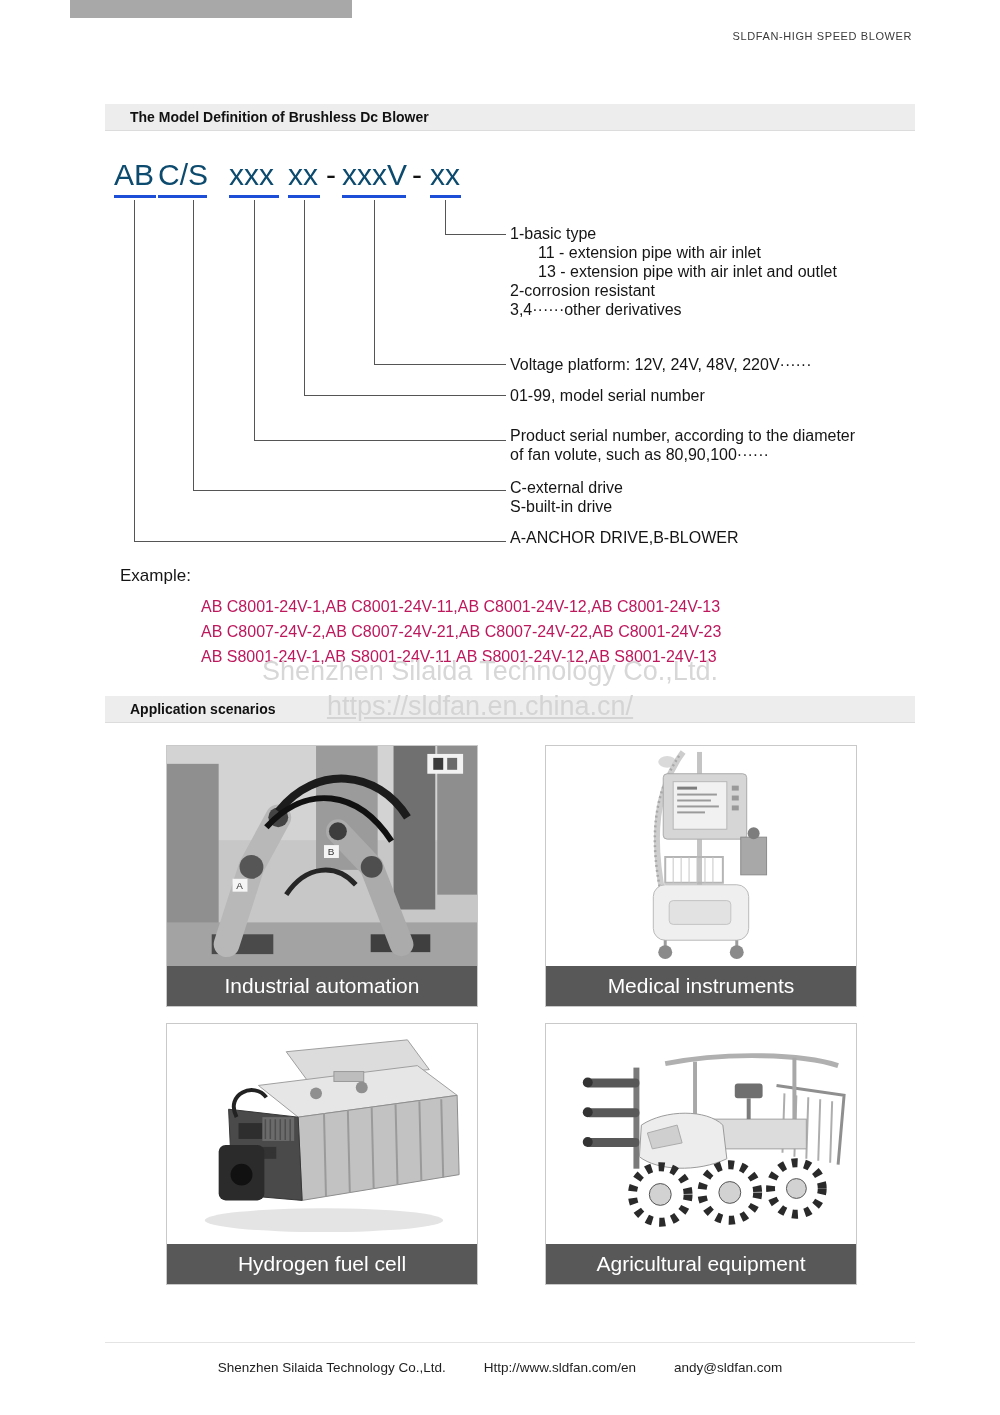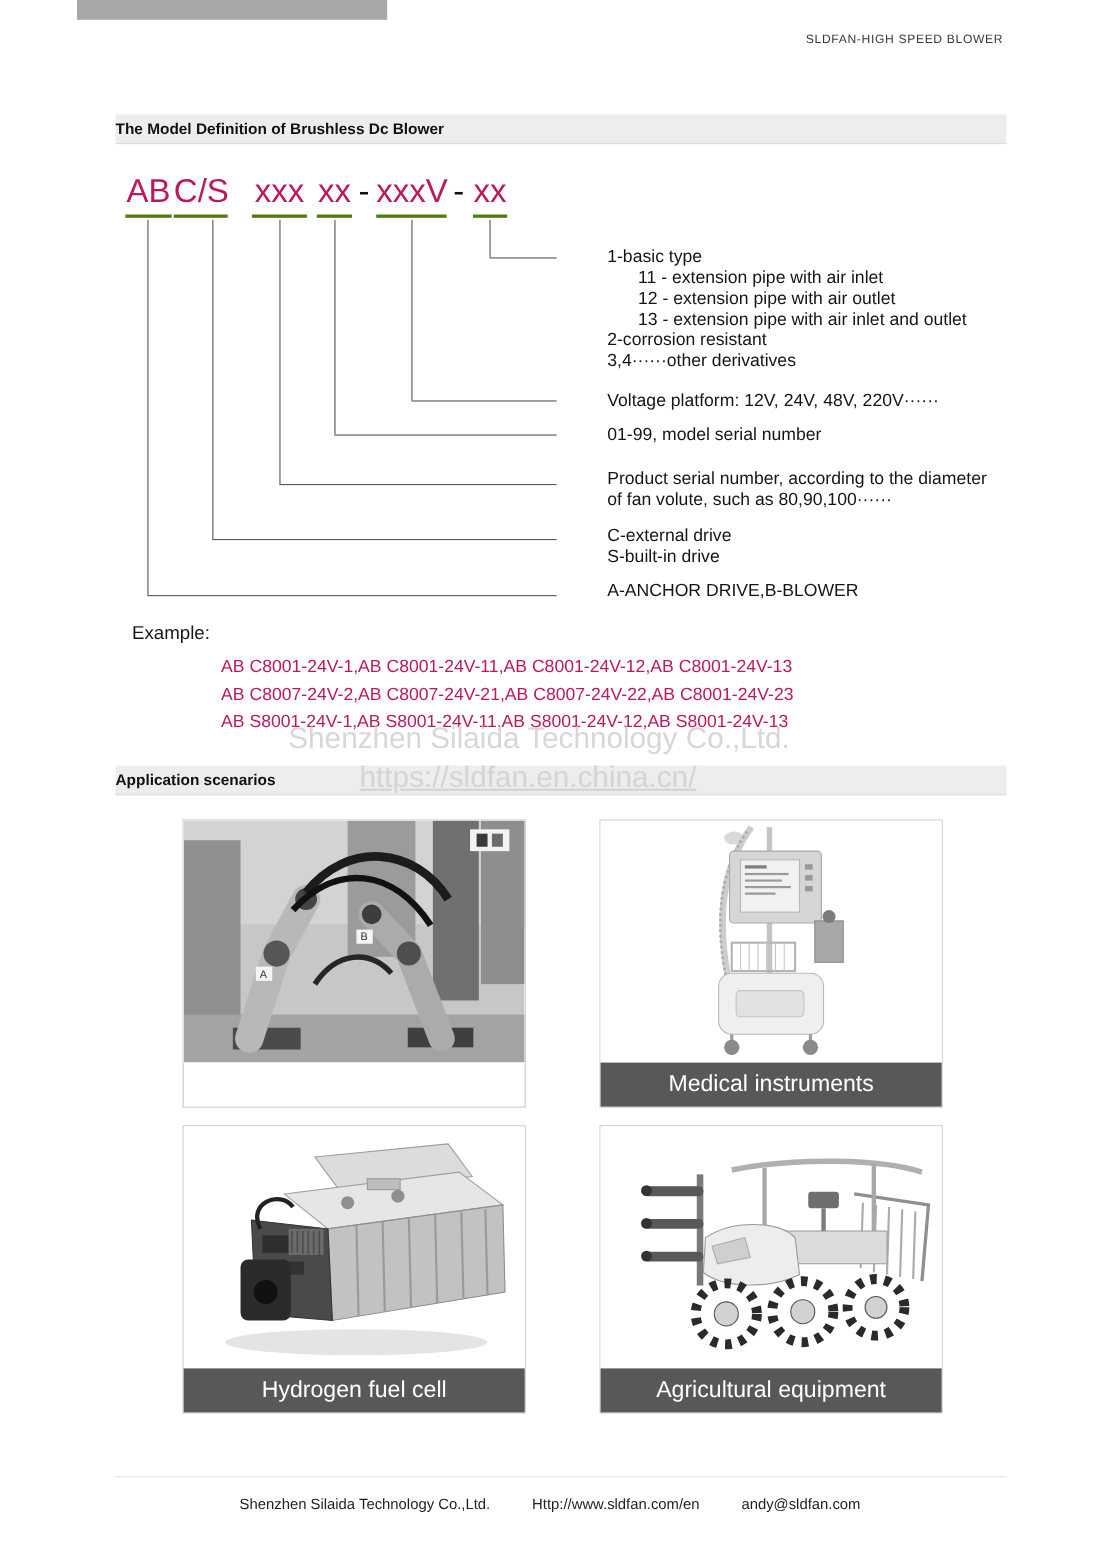--- a/index.html
+++ b/index.html
@@ -5,33 +5,33 @@
   * { margin:0; padding:0; box-sizing:border-box; }
   html,body { background:#ffffff; }
   body { font-family:"Liberation Sans", sans-serif; color:#1c1c1c; }
   .page { position:relative; width:1000px; height:1415px; background:#fff; overflow:hidden; }
 
   .top-band { position:absolute; left:70px; top:0; width:282px; height:18px; background:#a8a8a8; }
   .brand { position:absolute; top:30px; right:88px; font-size:11px; letter-spacing:.6px; color:#3a3a3a; }
 
   .section-bar { position:absolute; left:105px; width:810px; height:27px; background:#ededed;
                  border-bottom:1px solid #dcdcdc; line-height:26px; font-weight:bold; font-size:14px;
-                 color:#111; }
+                 padding-left:25px; color:#111; }
   .bar1 { top:104px; }
   .bar2 { top:696px; z-index:2; }
 
   
   .seg { position:absolute; top:158px; height:40px; font-size:30px; line-height:34px;
-         text-align:center; border-bottom:3px solid #4d7c0f; color:#be185d; }
+         text-align:left; border-bottom:3px solid #1d4ed8; color:#0c4a6e; }
   .dash { position:absolute; top:158px; font-size:30px; line-height:34px; color:#111; }
 
   .vline { position:absolute; width:1px; background:#555; }
   .hline { position:absolute; height:1px; background:#555; }
 
-  .callout { position:absolute; left:510px; font-size:16px; color:#151515;margin-left:42px; }
+  .callout { position:absolute; left:510px; font-size:16px; color:#151515; }
   .callout div { line-height:19px; white-space:nowrap; }
   .callout .indent { padding-left:28px; }
 
   .example-label { position:absolute; left:120px; top:566px; font-size:17px; color:#151515; }
   .example-lines { position:absolute; left:201px; top:594px; font-size:16px; color:#be185d; }
   .example-lines div { line-height:25px; white-space:nowrap; }
 
   .watermark1 { position:absolute; left:0; top:656px; width:980px; text-align:center;
                 font-size:27px; color:#d7d7d7; z-index:3; pointer-events:none; }
   .watermark2 { position:absolute; left:0; top:691px; width:960px; text-align:center;
@@ -83,21 +83,20 @@
     <div class="hline" style="left:374px;top:364px;width:132px;"></div>
     <div class="hline" style="left:304px;top:395px;width:202px;"></div>
     <div class="hline" style="left:254px;top:440px;width:252px;"></div>
     <div class="hline" style="left:193px;top:490px;width:313px;"></div>
     <div class="hline" style="left:134px;top:541px;width:372px;"></div>
   </div>
 
   <div class="callout" style="top:224px;">
     <div>1-basic type</div>
     <div class="indent">11 - extension pipe with air inlet</div>
-    <div class="indent">12 - extension pipe with air outlet</div>
     <div class="indent">13 - extension pipe with air inlet and outlet</div>
     <div>2-corrosion resistant</div>
     <div>3,4······other derivatives</div>
   </div>
   <div class="callout" style="top:355px;">
     <div>Voltage platform: 12V, 24V, 48V, 220V······</div>
   </div>
   <div class="callout" style="top:386px;">
     <div>01-99, model serial number</div>
   </div>
@@ -148,20 +147,21 @@
         <circle cx="172" cy="86" r="9" fill="#3d3d3d"></circle>
         <path d="M112,66 C150,18 212,24 242,72" stroke="#1c1c1c" stroke-width="8" fill="none"></path>
         <path d="M100,82 C140,38 192,44 226,96" stroke="#111" stroke-width="6" fill="none"></path>
         <path d="M120,150 C140,120 170,118 190,140" stroke="#262626" stroke-width="5" fill="none"></path>
         <rect x="66" y="134" width="15" height="13" fill="#f5f5f5"></rect>
         <text x="73" y="144" font-size="10" text-anchor="middle" fill="#333">A</text>
         <rect x="158" y="100" width="15" height="13" fill="#f5f5f5"></rect>
         <text x="165" y="110" font-size="10" text-anchor="middle" fill="#333">B</text>
       </svg>
     </div>
+    <div class="caption">Industrial automation</div>
   </div>
 
   <div class="card card2">
     <div class="photo">
       <svg viewBox="0 0 312 222" preserveAspectRatio="none">
         <rect width="312" height="222" fill="#ffffff"></rect>
         <rect x="152" y="6" width="5" height="152" fill="#c4c4c4"></rect>
         <ellipse cx="122" cy="16" rx="9" ry="6" fill="#dadada"></ellipse>
         <path d="M138,6 C110,44 106,92 118,152" stroke="#cdcdcd" stroke-width="6" fill="none"></path>
         <path d="M134,10 C108,48 104,94 116,150" stroke="#a9a9a9" stroke-width="2.5" stroke-dasharray="2 3" fill="none"></path>

